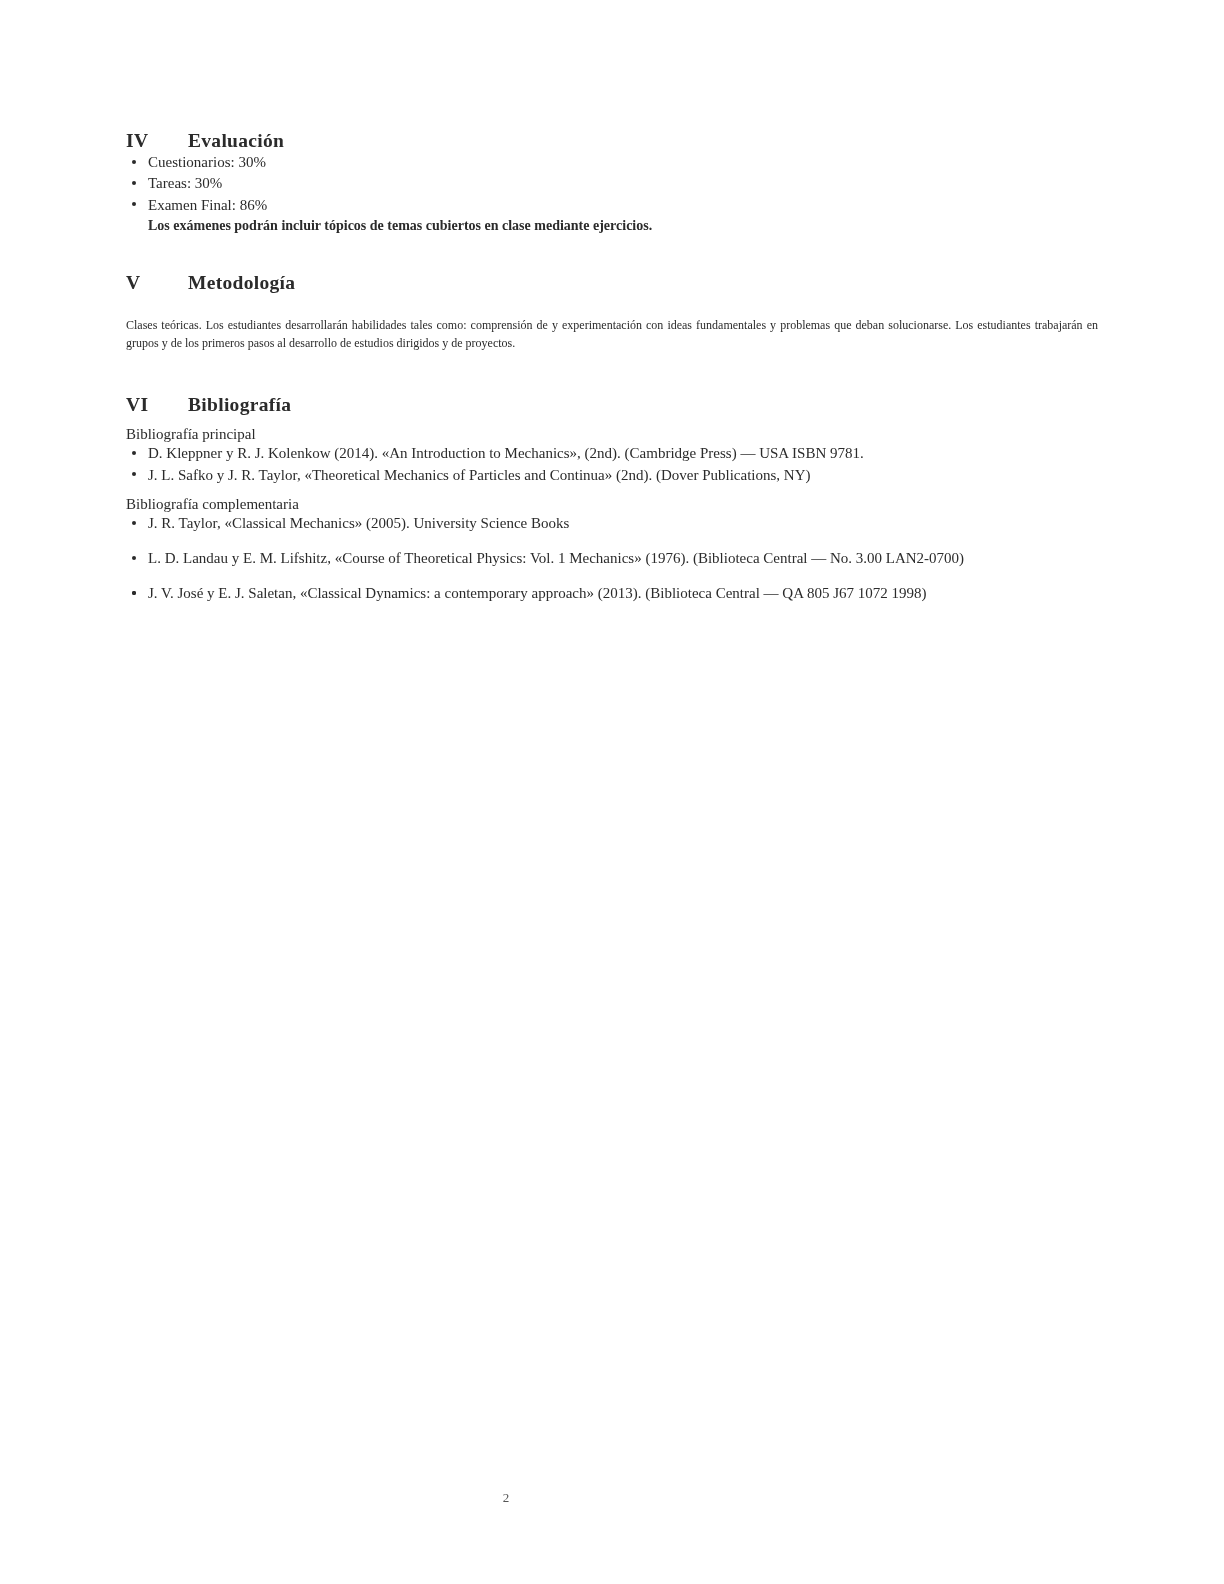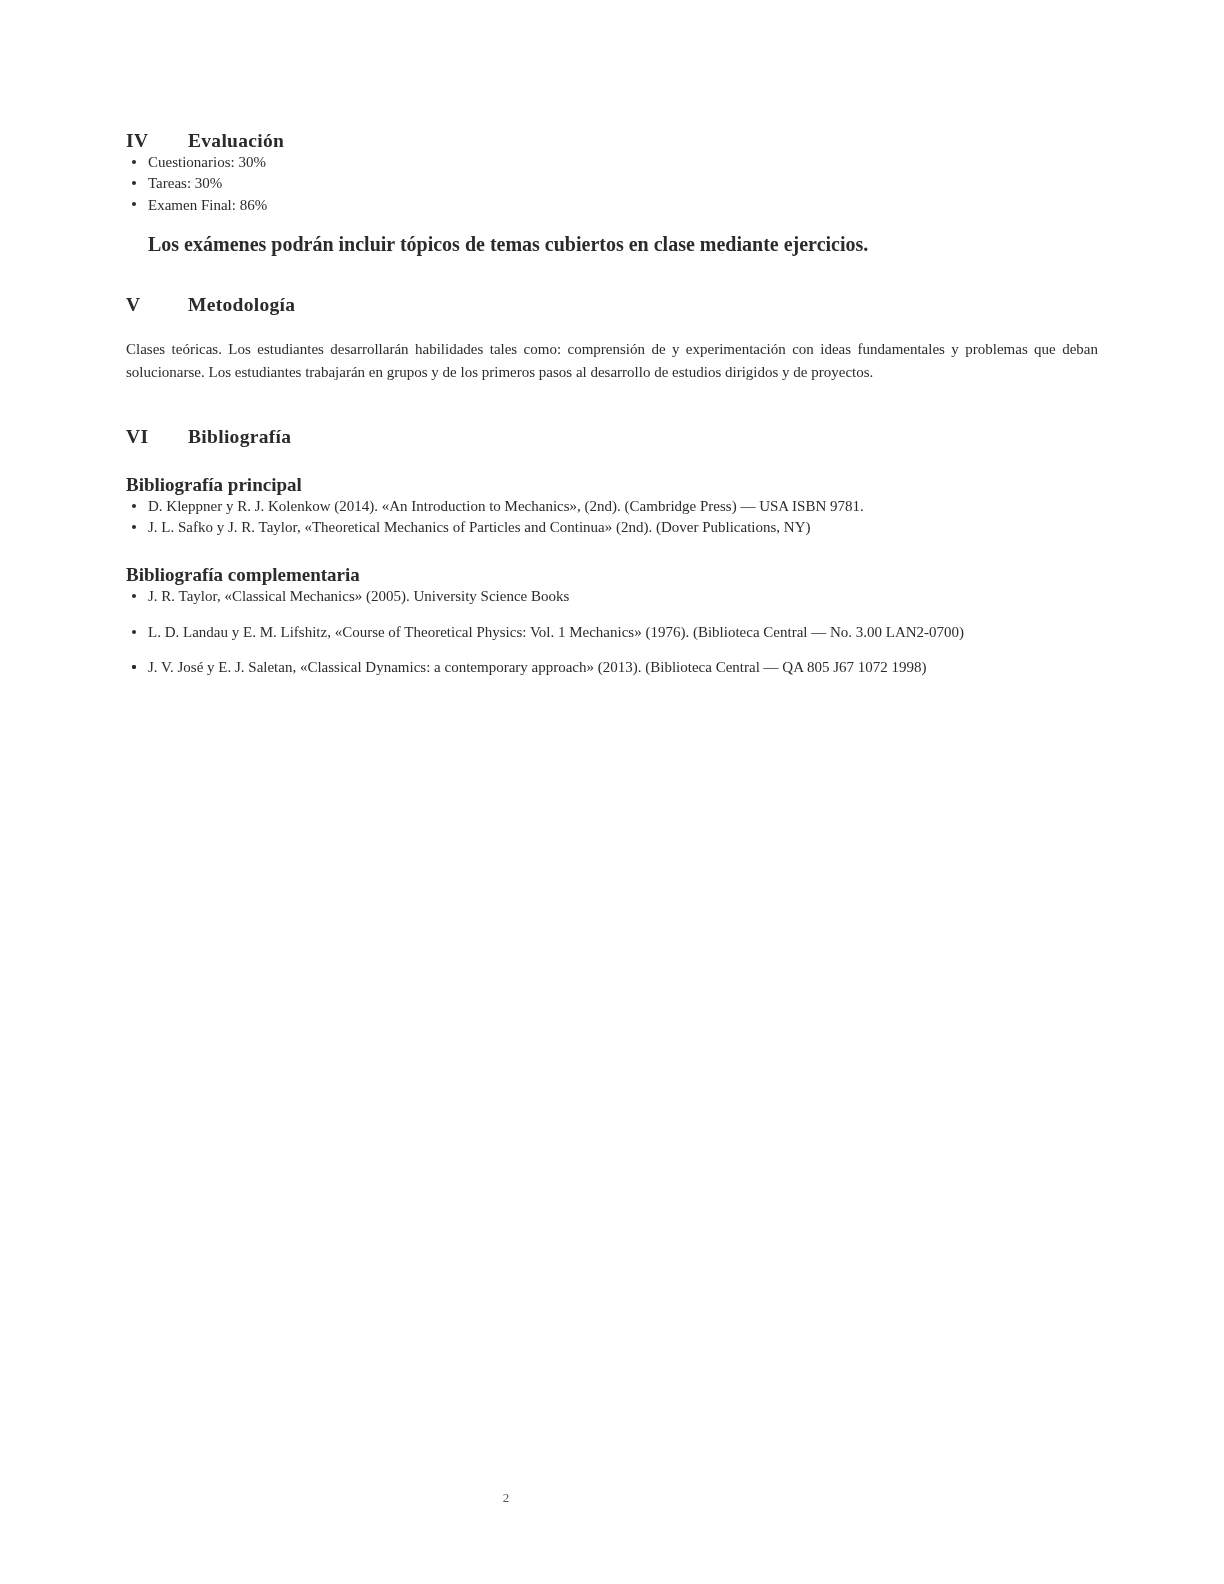--- a/index.html
+++ b/index.html
@@ -74,37 +74,37 @@
   
   .eval-list {
     margin-top: 28px;
     margin-left: 48px;
   }
   .eval-list li { margin-bottom: 26px; }
   .eval-list li:last-child { margin-bottom: 0; }
   .eval-note {
     font-weight: bold;
     display: block;
-    margin-top: 14px;
-    font-size: 20px;
+    margin-top: 0;
+    font-size: 14px;
   }
 
   
   .para {
     margin-top: 22px;
-    font-size: 15px;
+    font-size: 12px;
     line-height: 1.52;
     text-align: justify;
   }
 
   
   .biblio-label {
-    font-weight: bold;
-    font-size: 19px;
-    margin-top: 26px;
+    font-weight: normal;
+    font-size: 15px;
+    margin-top: 10px;
   }
   .ref-list {
     margin-top: 18px;
     margin-left: 40px;
   }
   .ref-list li {
     margin-bottom: 22px;
     text-align: justify;
   }
   .ref-list.tight li { margin-bottom: 14px; }

